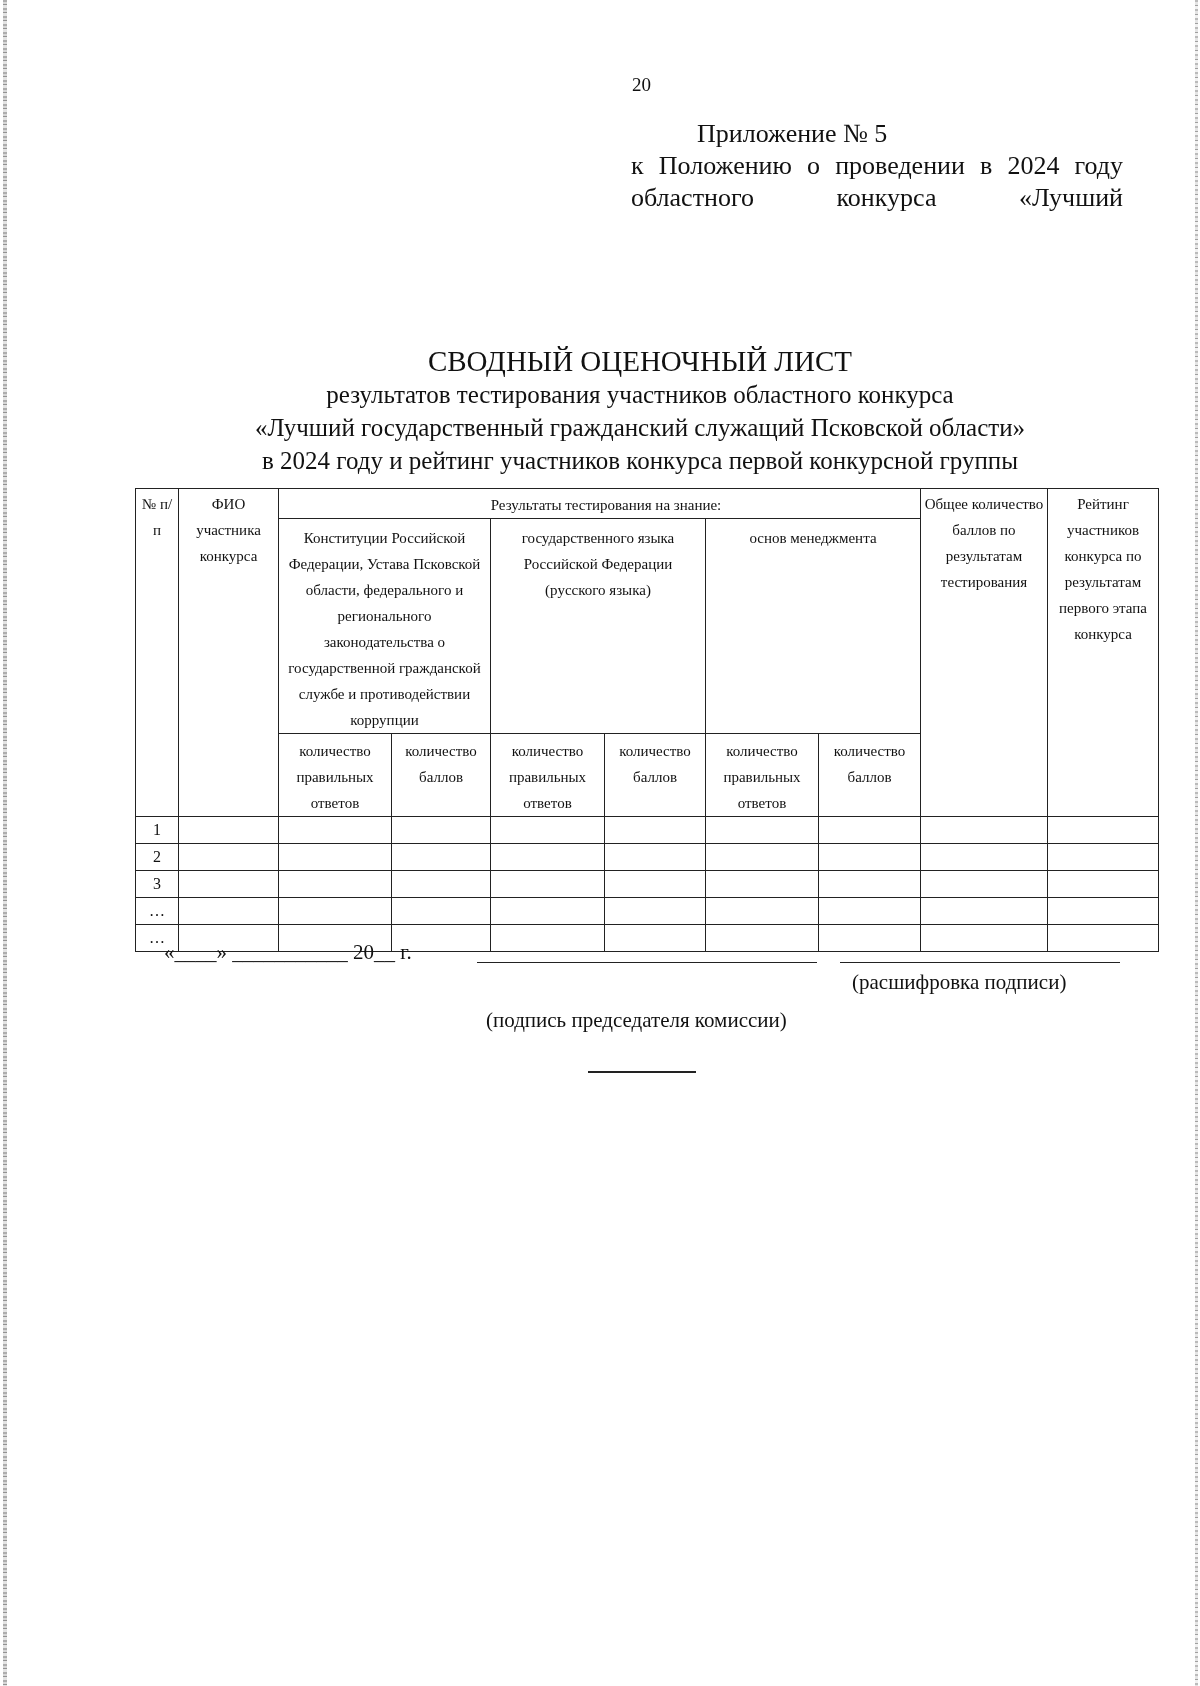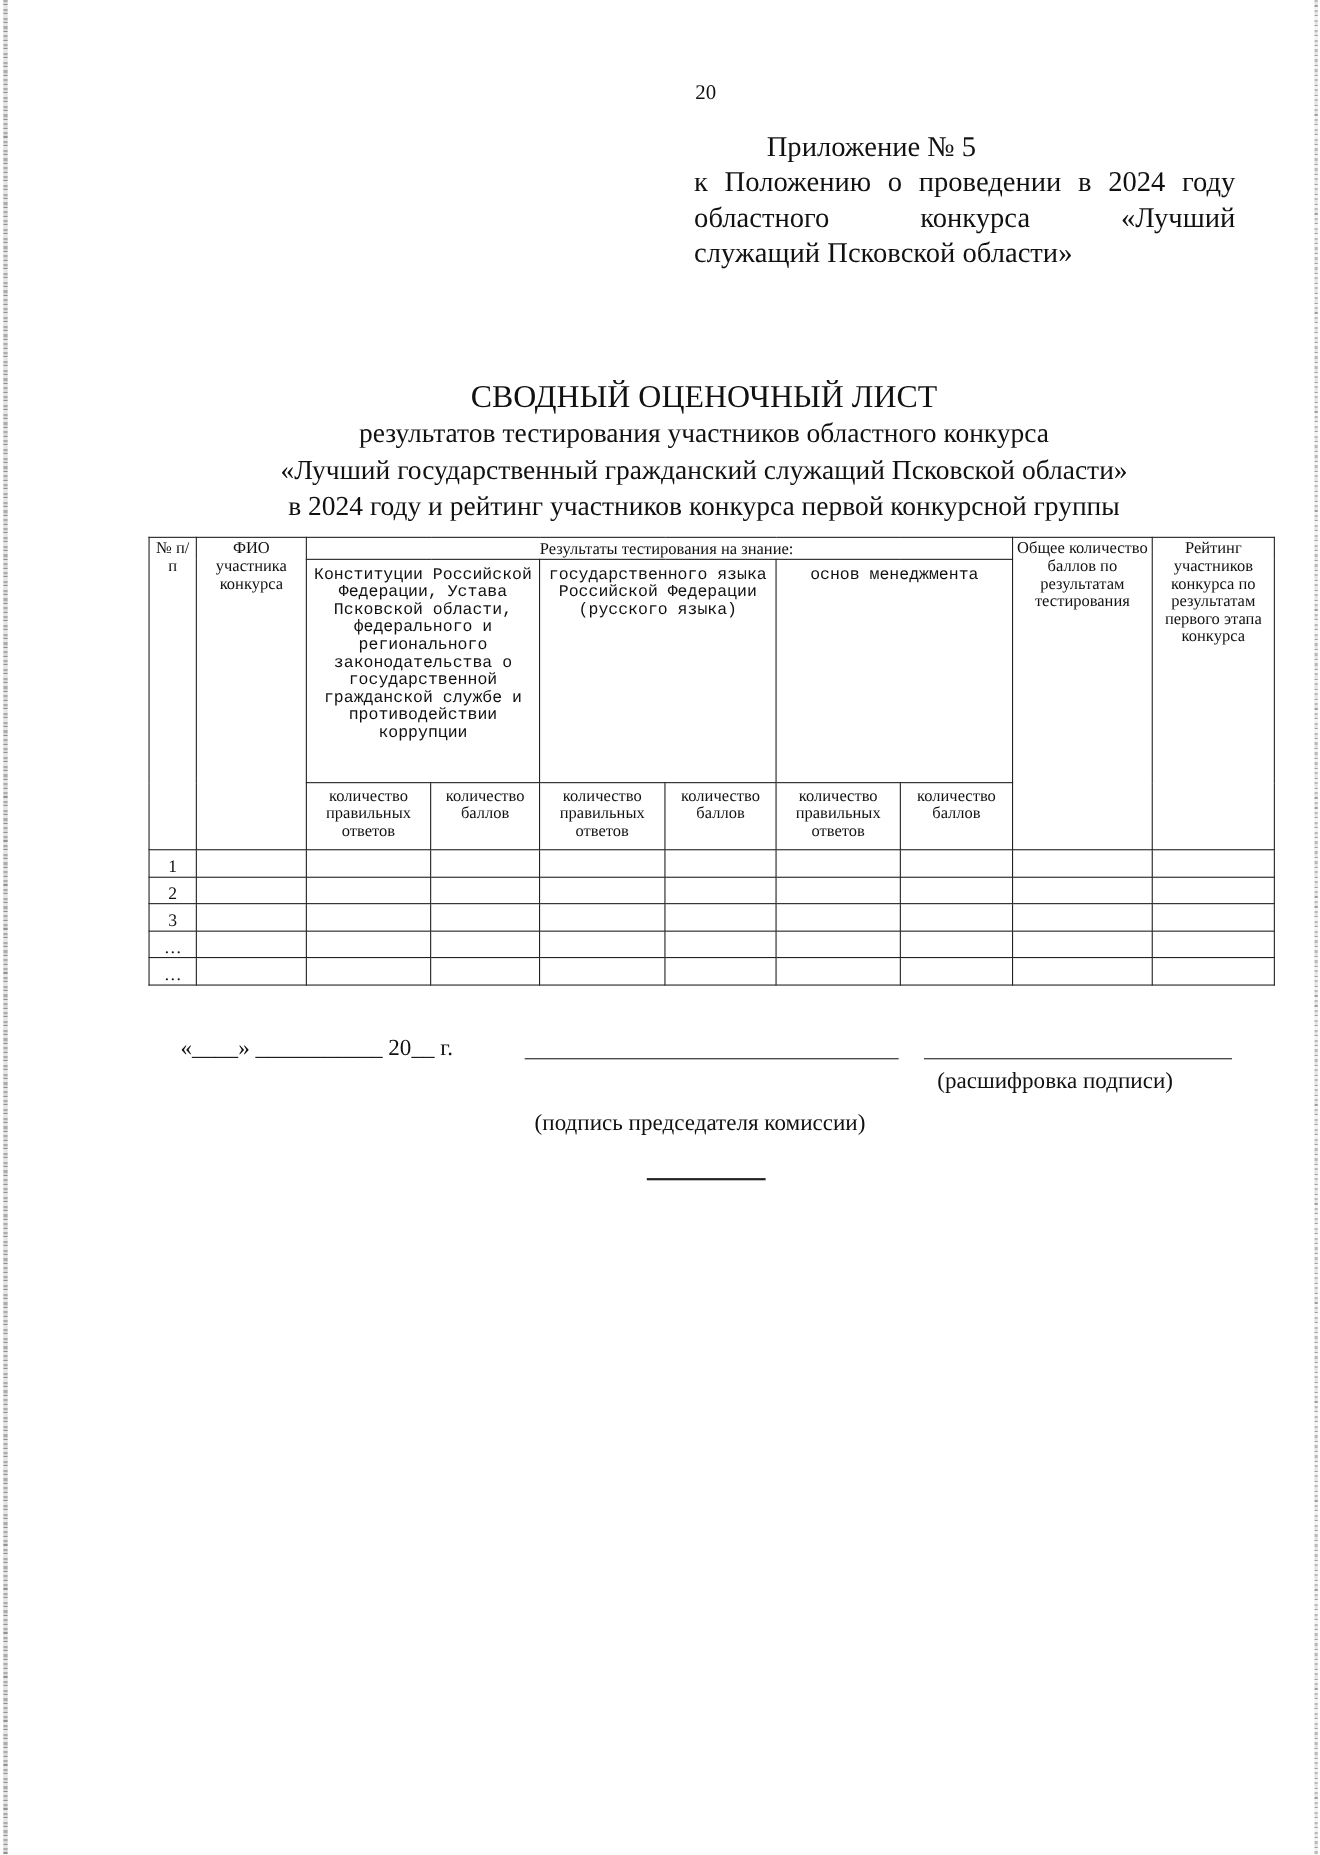--- a/index.html
+++ b/index.html
@@ -11,45 +11,44 @@
     background:repeating-linear-gradient(180deg,#aaa 0 2px,#ddd 2px 5px,#888 5px 6px,#eee 6px 9px); opacity:.8; }
   .page-num { position:absolute; left:632px; top:74px; font-size:19px; }
   .appendix { position:absolute; left:631px; top:118px; width:492px; font-size:26px; line-height:32px; }
   .appendix .title-line { text-align:left; padding-left:66px; }
   .appendix .just { text-align:justify; text-align-last:justify; }
   .appendix .last { text-align:left; }
   .doc-title { position:absolute; left:120px; top:344px; width:1040px; text-align:center; font-weight:normal; }
   .doc-title .main { font-size:29px; line-height:34px; }
   .doc-title .sub { font-size:25px; line-height:33px; }
   table.sheet { position:absolute; left:135px; top:488px; width:1023px; border-collapse:collapse; table-layout:fixed;
-    font-size:15px; line-height:16px; }
+    font-size:15px; line-height:26px; }
   table.sheet td { border:1.3px solid #222; text-align:center; vertical-align:top; padding:2px 3px 0 3px; }
   table.sheet tr.hdr-top td.group { height:15px; padding-top:3px;padding-left:16px; }
-  table.sheet tr.hdr-sub td { height:196px; padding-top:6px;font-family:Liberation Mono, monospace; }
+  table.sheet tr.hdr-sub td { height:196px; padding-top:6px; }
   table.sheet tr.hdr-leaf td { height:56px; padding-top:4px;margin-top:28px; }
   table.sheet tr.data td { height:23.5px; padding:0; vertical-align:bottom; font-size:16px; }
   .signature { position:absolute; top:940px; font-size:21px; }
   .sig-date { left:164px;text-align:center; }
   .line { position:absolute; border-top:1.5px solid #222; }
   .sig-caption { position:absolute; top:970px; font-size:21px; }
   .end-rule { position:absolute; left:588px; top:1071px; width:108px; border-top:2px solid #222; }
 </style>
 </head>
 <body>
 
 <div class="edge-left"></div>
 <div class="edge-right"></div>
 
 <div class="page-num">20</div>
 
 <div class="appendix">
   <div class="title-line">Приложение № 5</div>
   <div class="just">к Положению о проведении в 2024 году</div>
   <div class="just">областного конкурса «Лучший</div>
-  <div class="last">служащий Псковской области»</div>
 </div>
 
 <div class="doc-title">
   <div class="main">СВОДНЫЙ ОЦЕНОЧНЫЙ ЛИСТ</div>
   <div class="sub">результатов тестирования участников областного конкурса</div>
   <div class="sub">«Лучший государственный гражданский служащий Псковской области»</div>
   <div class="sub">в 2024 году и рейтинг участников конкурса первой конкурсной группы</div>
 </div>
 
 <table class="sheet">

